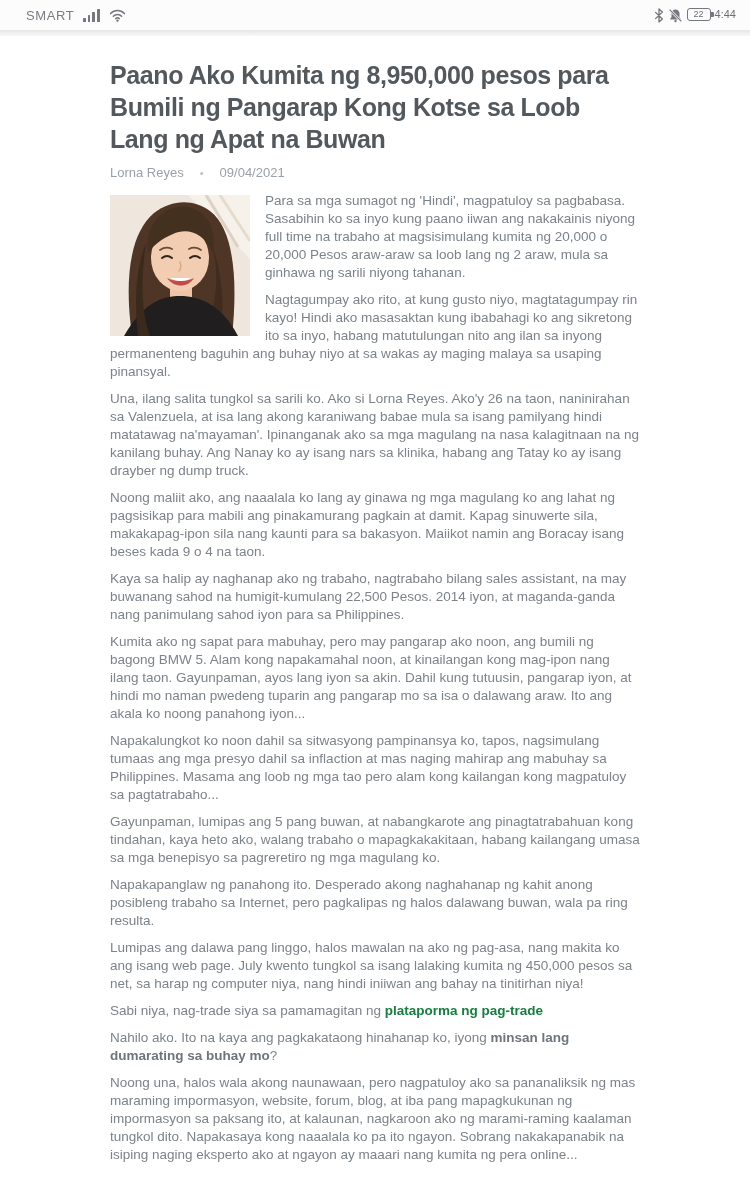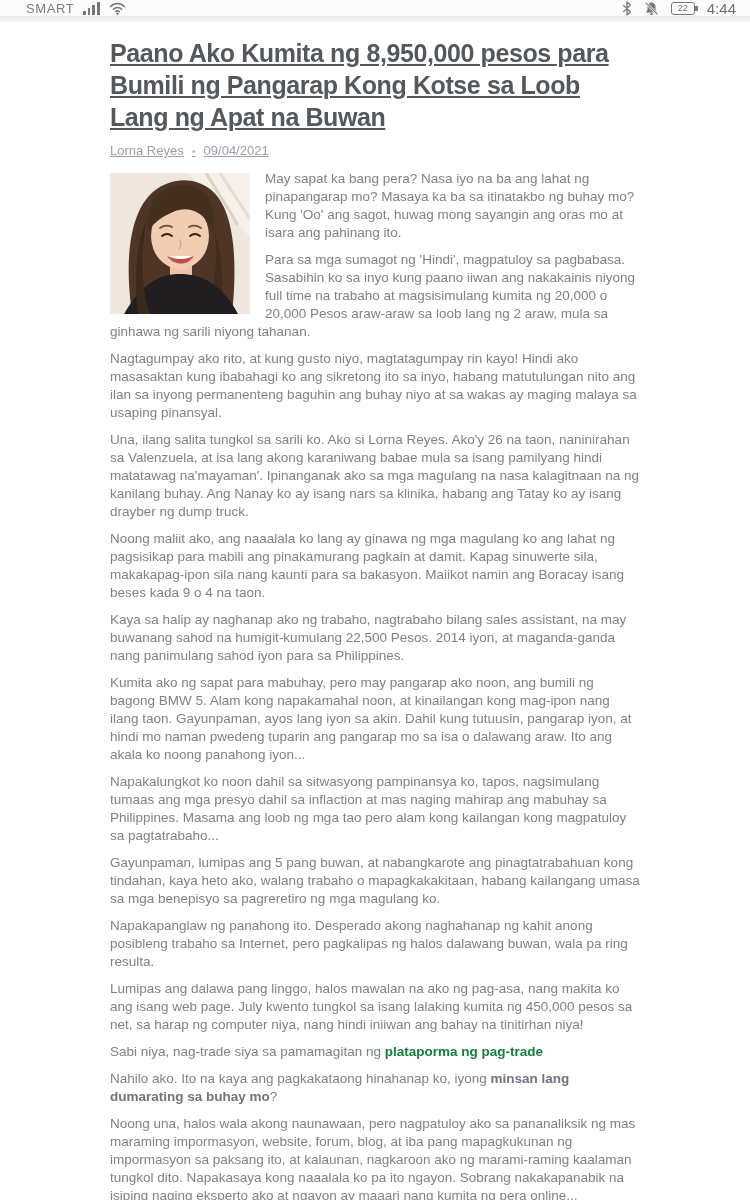--- a/index.html
+++ b/index.html
@@ -3,46 +3,46 @@
 <meta charset="utf-8">
 <style>
   html,body{margin:0;padding:0;}
   body{
     width:750px;height:1200px;overflow:hidden;background:#ffffff;
     font-family:"Liberation Sans","DejaVu Sans",sans-serif;
     -webkit-font-smoothing:antialiased;
   }
   
   .statusbar{
-    height:16px;background:#fcfcfc;display:flex;align-items:center;
+    height:30px;background:#fcfcfc;display:flex;align-items:center;
     padding:0 14px 0 26px;color:#74787c;
   }
   .sb-left{display:flex;align-items:center;gap:9px;}
-  .sb-right{margin-left:auto;display:flex;align-items:center;gap:12px;}
+  .sb-right{margin-left:auto;display:flex;align-items:flex-start;gap:4px;}
   .carrier{font-size:13px;letter-spacing:.6px;color:#797d80;}
   .sig{display:flex;align-items:flex-end;gap:2px;height:13px;}
   .sig i{display:block;width:2.6px;background:#74787c;border-radius:.5px;}
-  .time{font-size:15px;color:#6d7174;}
+  .time{font-size:11px;color:#6d7174;}
   .batt{
     position:relative;display:inline-flex;align-items:center;justify-content:center;
     width:24px;height:13px;border:1.4px solid #74787c;border-radius:3px;
     font-size:9px;color:#6d7174;box-sizing:border-box;
   }
   .batt::after{
     content:"";position:absolute;right:-4px;top:3px;width:2.4px;height:5px;
     background:#74787c;border-radius:0 1px 1px 0;
   }
   .sb-divider{height:6px;background:linear-gradient(#e7e7e7,#f8f8f8);}
   
   .container{width:530px;margin:0 auto;padding-top:15px;}
   h1{
-    margin:0 0 10px;font-size:25px;line-height:32px;font-weight:bold;
-    color:#53585c;letter-spacing:-.4px;text-decoration:underline;
+    margin:8px 0 10px;font-size:25px;line-height:32px;font-weight:bold;
+    color:#53585c;letter-spacing:-.4px;
   }
-  .byline{font-size:13px;color:#9aa1a7;margin:0 0 12px;display:flex;align-items:center;gap:8px;text-decoration:underline;}
+  .byline{font-size:13px;color:#9aa1a7;margin:0 0 12px;display:flex;align-items:center;gap:16px;}
   .byline .dot{color:#b9bfc4;font-size:11px;}
   .photo{
     float:left;width:140px;height:141px;margin:3px 15px 6px 0;display:block;
   }
   p.body{
     margin:0 0 9px;font-size:13.5px;line-height:18px;color:#7c838a;
   }
   p.body b{color:#6e757c;}
   a.trade-link{color:#15803d;font-weight:bold;text-decoration:none;}
 </style>
@@ -113,21 +113,20 @@
     <path d="M79 54 q6 -3 12 1" stroke="#6a4c36" stroke-width="1.8" fill="none" stroke-linecap="round"></path>
     <path d="M52 63 q5 -4 10 0" stroke="#2f241c" stroke-width="2" fill="none" stroke-linecap="round"></path>
     <path d="M80 63 q5 -4 10 0" stroke="#2f241c" stroke-width="2" fill="none" stroke-linecap="round"></path>
     <path d="M70 67 q2 6 -1 9" stroke="#d9a98c" stroke-width="1.5" fill="none" stroke-linecap="round"></path>
     <path d="M57 83 C64 93 78 93 84 83 C77 87 64 87 57 83 Z" fill="#c34b49"></path>
     <path d="M60 83 C67 87 75 87 81 83 Z" fill="#ffffff"></path>
     <path d="M14 141 C34 106 54 101 70 101 C90 101 112 110 128 141 Z" fill="#211e20"></path>
     <path d="M28 141 C24 104 26 72 36 48 C30 90 32 118 40 141 Z" fill="#3a2a1c"></path>
   </svg>
 
-  <p class="body">May sapat ka bang pera? Nasa iyo na ba ang lahat ng pinapangarap mo? Masaya ka ba sa itinatakbo ng buhay mo? Kung 'Oo' ang sagot, huwag mong sayangin ang oras mo at isara ang pahinang ito.</p>
   <p class="body">Para sa mga sumagot ng 'Hindi', magpatuloy sa pagbabasa. Sasabihin ko sa inyo kung paano iiwan ang nakakainis niyong full time na trabaho at magsisimulang kumita ng 20,000 o 20,000 Pesos araw-araw sa loob lang ng 2 araw, mula sa ginhawa ng sarili niyong tahanan.</p>
   <p class="body">Nagtagumpay ako rito, at kung gusto niyo, magtatagumpay rin kayo! Hindi ako masasaktan kung ibabahagi ko ang sikretong ito sa inyo, habang matutulungan nito ang ilan sa inyong permanenteng baguhin ang buhay niyo at sa wakas ay maging malaya sa usaping pinansyal.</p>
   <p class="body">Una, ilang salita tungkol sa sarili ko. Ako si Lorna Reyes. Ako'y 26 na taon, naninirahan sa Valenzuela, at isa lang akong karaniwang babae mula sa isang pamilyang hindi matatawag na'mayaman'. Ipinanganak ako sa mga magulang na nasa kalagitnaan na ng kanilang buhay. Ang Nanay ko ay isang nars sa klinika, habang ang Tatay ko ay isang drayber ng dump truck.</p>
   <p class="body">Noong maliit ako, ang naaalala ko lang ay ginawa ng mga magulang ko ang lahat ng pagsisikap para mabili ang pinakamurang pagkain at damit. Kapag sinuwerte sila, makakapag-ipon sila nang kaunti para sa bakasyon. Maiikot namin ang Boracay isang beses kada 9 o 4 na taon.</p>
   <p class="body">Kaya sa halip ay naghanap ako ng trabaho, nagtrabaho bilang sales assistant, na may buwanang sahod na humigit-kumulang 22,500 Pesos. 2014 iyon, at maganda-ganda nang panimulang sahod iyon para sa Philippines.</p>
   <p class="body">Kumita ako ng sapat para mabuhay, pero may pangarap ako noon, ang bumili ng bagong BMW 5. Alam kong napakamahal noon, at kinailangan kong mag-ipon nang ilang taon. Gayunpaman, ayos lang iyon sa akin. Dahil kung tutuusin, pangarap iyon, at hindi mo naman pwedeng tuparin ang pangarap mo sa isa o dalawang araw. Ito ang akala ko noong panahong iyon...</p>
   <p class="body">Napakalungkot ko noon dahil sa sitwasyong pampinansya ko, tapos, nagsimulang tumaas ang mga presyo dahil sa inflaction at mas naging mahirap ang mabuhay sa Philippines. Masama ang loob ng mga tao pero alam kong kailangan kong magpatuloy sa pagtatrabaho...</p>
   <p class="body">Gayunpaman, lumipas ang 5 pang buwan, at nabangkarote ang pinagtatrabahuan kong tindahan, kaya heto ako, walang trabaho o mapagkakakitaan, habang kailangang umasa sa mga benepisyo sa pagreretiro ng mga magulang ko.</p>
   <p class="body">Napakapanglaw ng panahong ito. Desperado akong naghahanap ng kahit anong posibleng trabaho sa Internet, pero pagkalipas ng halos dalawang buwan, wala pa ring resulta.</p>
   <p class="body">Lumipas ang dalawa pang linggo, halos mawalan na ako ng pag-asa, nang makita ko ang isang web page. July kwento tungkol sa isang lalaking kumita ng 450,000 pesos sa net, sa harap ng computer niya, nang hindi iniiwan ang bahay na tinitirhan niya!</p>

